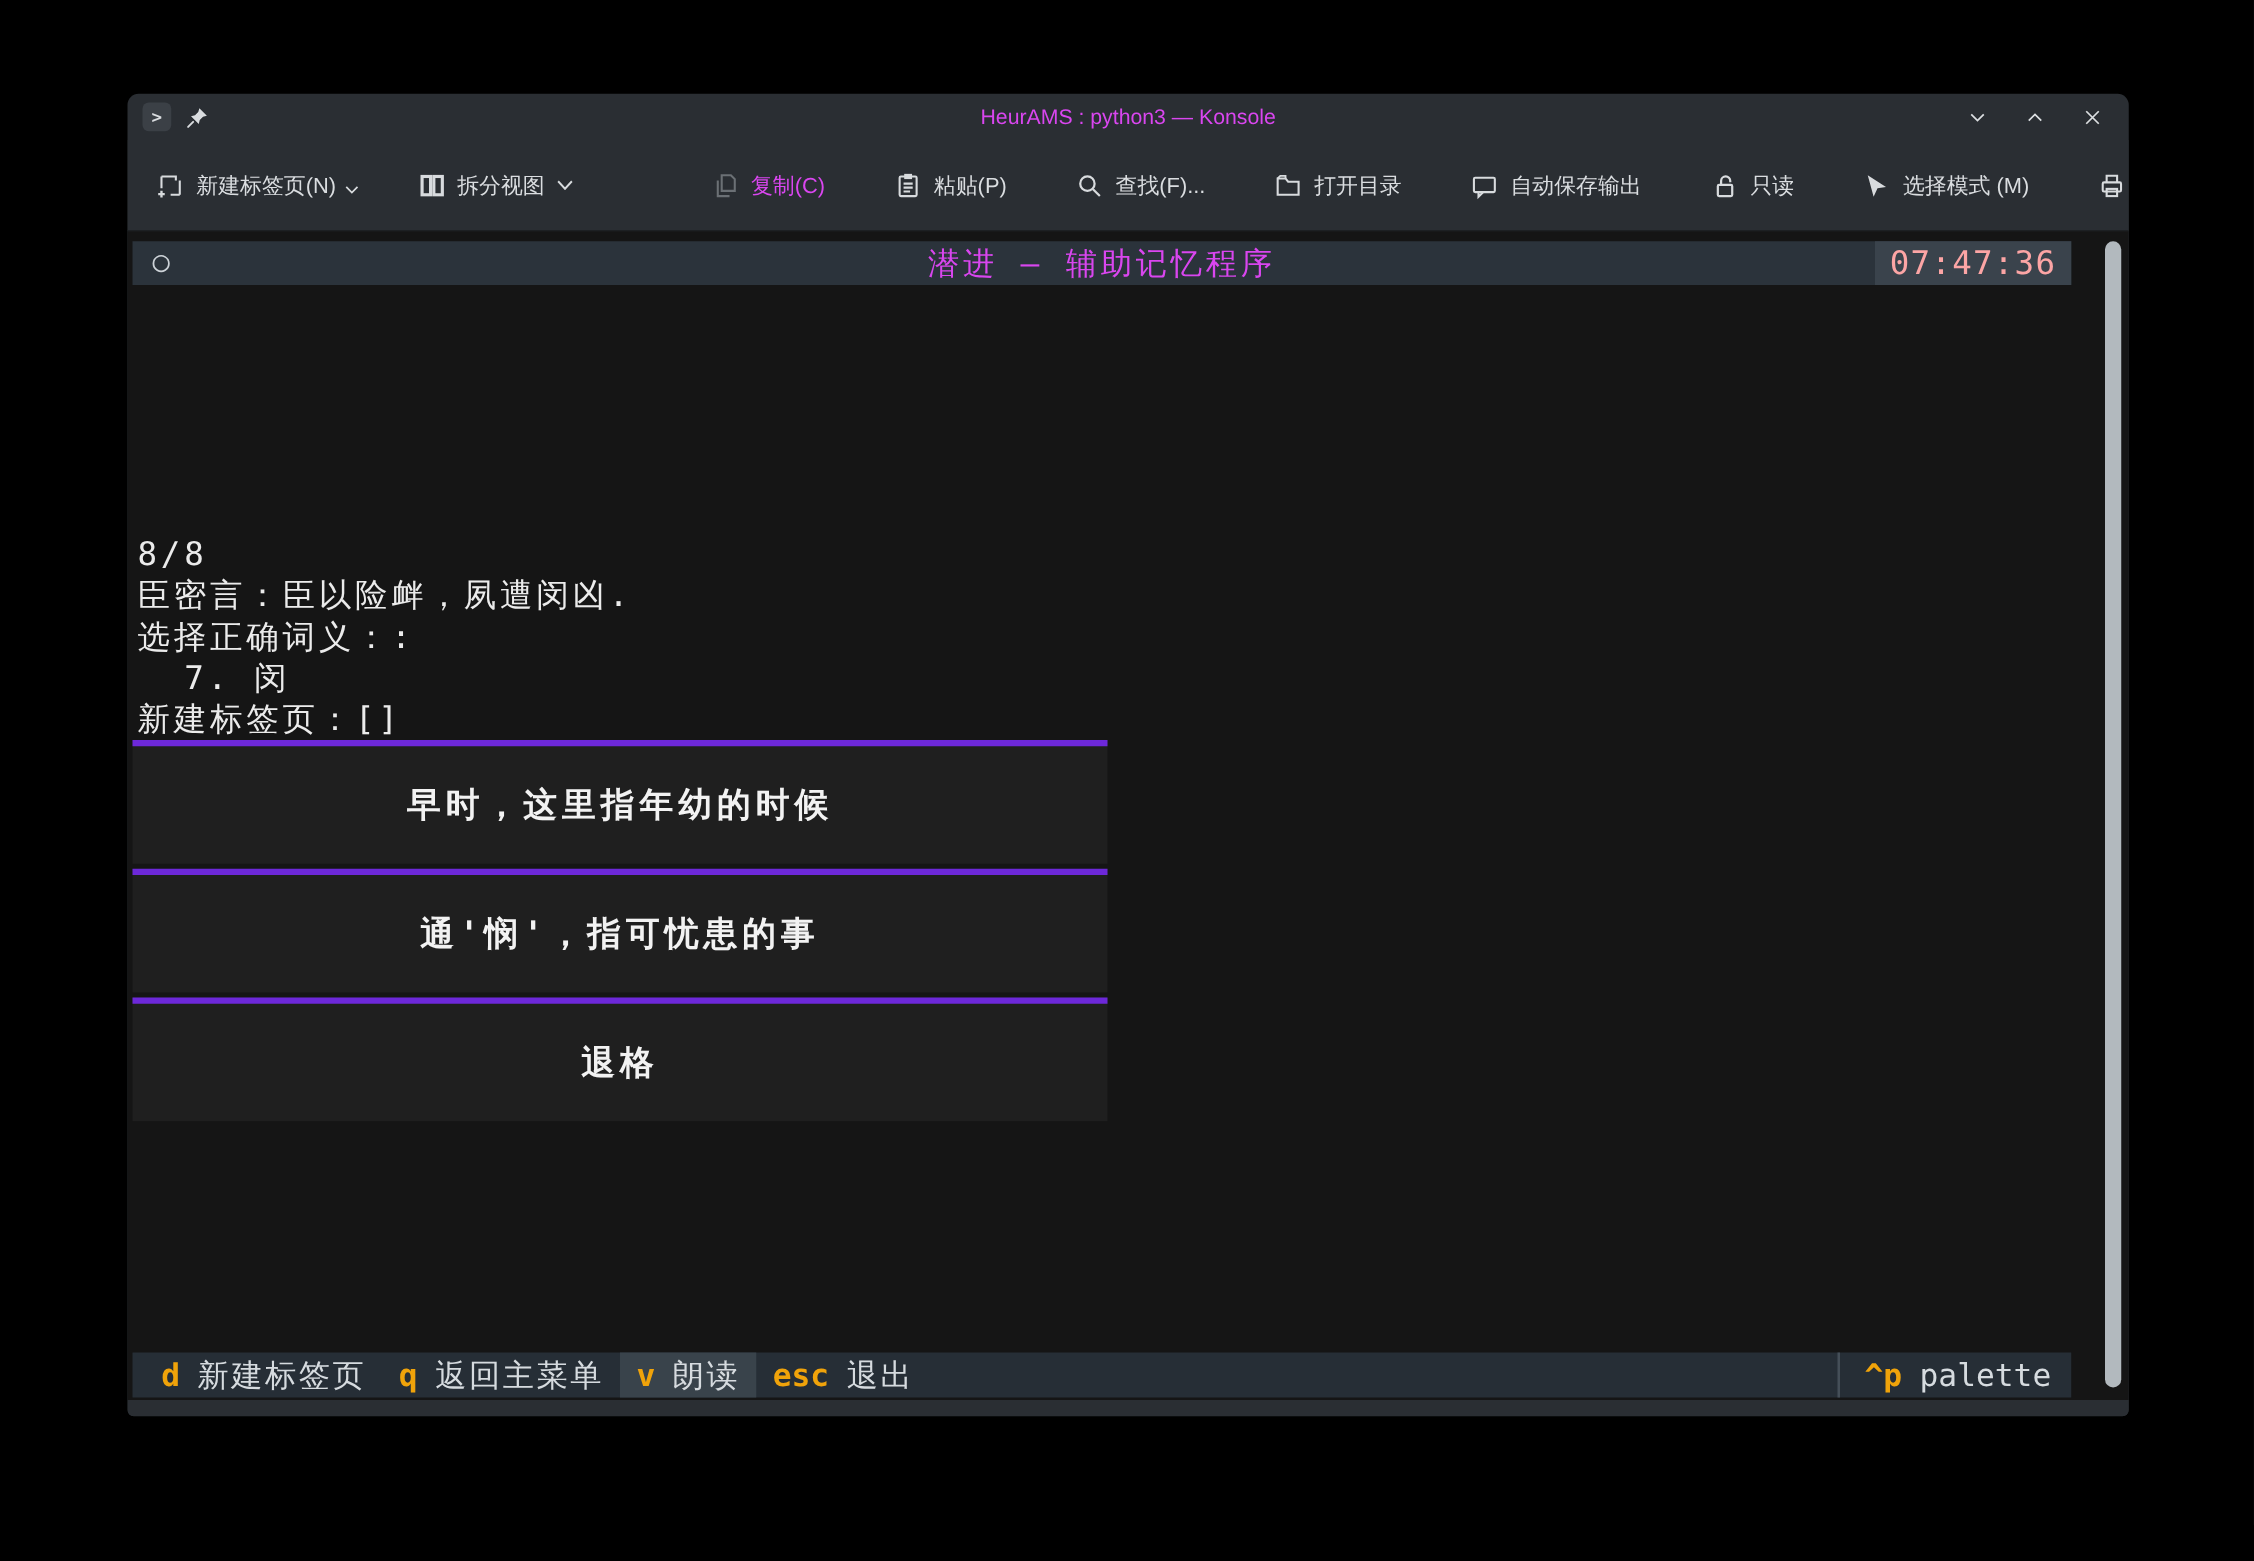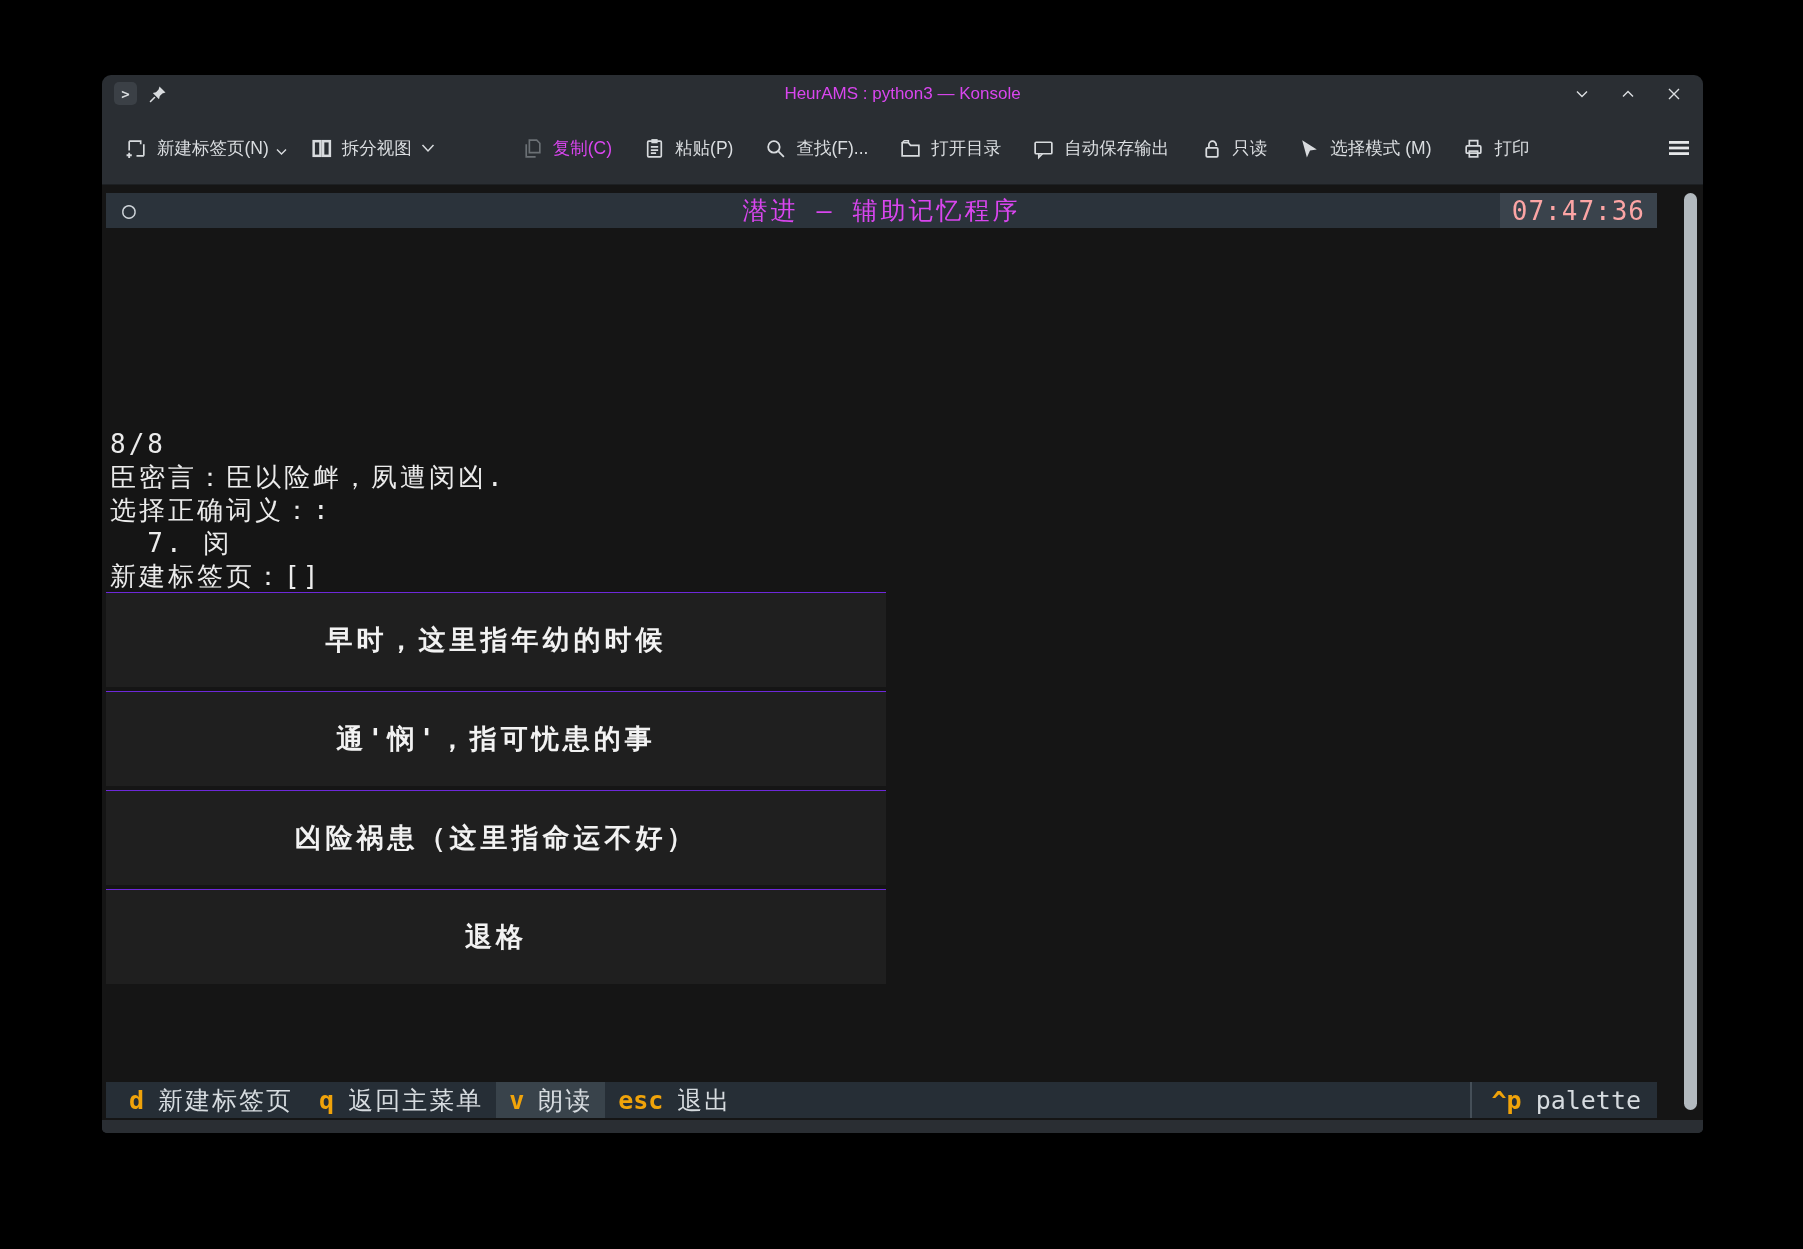--- a/index.html
+++ b/index.html
@@ -15,41 +15,41 @@
   .titlebar{height:37px;position:relative;display:flex;align-items:center;padding:0 12px;flex:none;}
   .title-left{display:flex;align-items:center;gap:12px;z-index:2;}
   .tab-mini{width:23px;height:23px;border-radius:5px;background:#3b4046;color:#d9dcdf;
     font-family:"DejaVu Sans Mono",monospace;font-size:14px;font-weight:bold;
     display:flex;align-items:center;justify-content:center;}
   .titlebar-title{position:absolute;left:0;right:0;text-align:center;color:#d946ef;font-size:17px;}
   .win-controls{margin-left:auto;display:flex;gap:28px;align-items:center;z-index:2;padding-right:8px;}
   .win-btn{display:flex;align-items:center;justify-content:center;width:18px;height:18px;cursor:default;}
   
   .toolbar{height:72px;display:flex;align-items:center;padding:0 11px 0 23px;
-    color:#dadde0;font-size:17.5px;border-bottom:1px solid #1d2023;flex:none;background:#2a2e33;}
+    color:#dadde0;font-size:17.5px;border-bottom:1px solid #1d2023;flex:none;background:#2a2e33;gap:24px;}
   .tb-item{display:flex;align-items:center;gap:9px;margin-right:31px;white-space:nowrap;}
   .tb-item.gap-sm{margin-right:23px;}
   .tb-item.gap-lg{margin-right:86px;}
   .tb-item.disabled{color:#d946ef;}
   .tb-item svg{flex:none;}
   .sub-chevron{align-self:flex-end;margin:0 0 4px -2px;}
   .tb-burger{margin-left:auto;display:flex;align-items:center;}
   
   .terminal{flex:1;background:#151515;position:relative;font-family:"DejaVu Sans Mono",monospace;}
   .bottom-strip{height:13px;background:#2a2e33;flex:none;}
   .term-header{position:absolute;left:4px;right:46px;top:8px;height:35px;background:#2b333b;
     display:flex;align-items:center;color:#b9c1c8;}
   .indicator{margin-left:16px;font-size:23px;color:#ccd2d7;z-index:2;line-height:1;}
   .term-title{position:absolute;left:0;right:0;text-align:center;font-size:25px;letter-spacing:3px;color:#d946ef;}
   .term-clock{margin-left:auto;background:#3a434c;height:100%;display:flex;align-items:center;
     padding:0 12px;font-size:26px;color:#fca5a5;z-index:2;letter-spacing:1px;}
   .term-text{position:absolute;left:8px;top:243px;font-size:26px;line-height:33px;color:#ebebeb;
     white-space:pre;letter-spacing:3px;}
   .options{position:absolute;left:4px;top:407px;width:780px;}
-  .option{height:94px;margin-bottom:4px;background:#1f1f1f;border-top:1px solid #6d28d9;
+  .option{height:94px;margin-bottom:4px;background:#1f1f1f;border-top:5px solid #6d28d9;
     display:flex;align-items:center;justify-content:center;
     color:#f2f2f2;font-weight:bold;font-size:27px;letter-spacing:4px;cursor:default;}
   .term-status{position:absolute;left:4px;right:46px;bottom:2px;height:36px;background:#262e36;
     display:flex;align-items:center;font-size:25px;color:#d6dbdf;padding-left:10px;}
   .st-item{display:flex;align-items:center;height:100%;padding:0 13px;letter-spacing:2px;white-space:nowrap;}
   .st-item.hl{background:#39434b;}
   .st-key{color:#f0a30a;font-weight:bold;margin-right:14px;letter-spacing:0;}
   .st-right{margin-left:auto;height:100%;display:flex;align-items:center;
     border-left:2px solid #454f58;padding:0 16px 0 20px;}
   .scrollbar{position:absolute;right:6px;top:8px;bottom:10px;width:13px;border-radius:7px;background:#b2b9be;}
@@ -225,21 +225,20 @@
 
     <div class="term-text"><span>8/8</span>
 <span>臣密言：臣以险衅，夙遭闵凶.</span>
 <span>选择正确词义：:</span>
 <span>  7. 闵</span>
 <span>新建标签页：[]</span></div>
 
     <div class="options">
       <div class="option">早时，这里指年幼的时候</div>
       <div class="option">通'悯'，指可忧患的事</div>
-      <div class="option">凶险祸患（这里指命运不好）</div>
       <div class="option">退格</div>
     </div>
 
     <div class="term-status">
       <div class="st-item">
         <span class="st-key">d</span>
         <span>新建标签页</span>
       </div>
       <div class="st-item">
         <span class="st-key">q</span>

